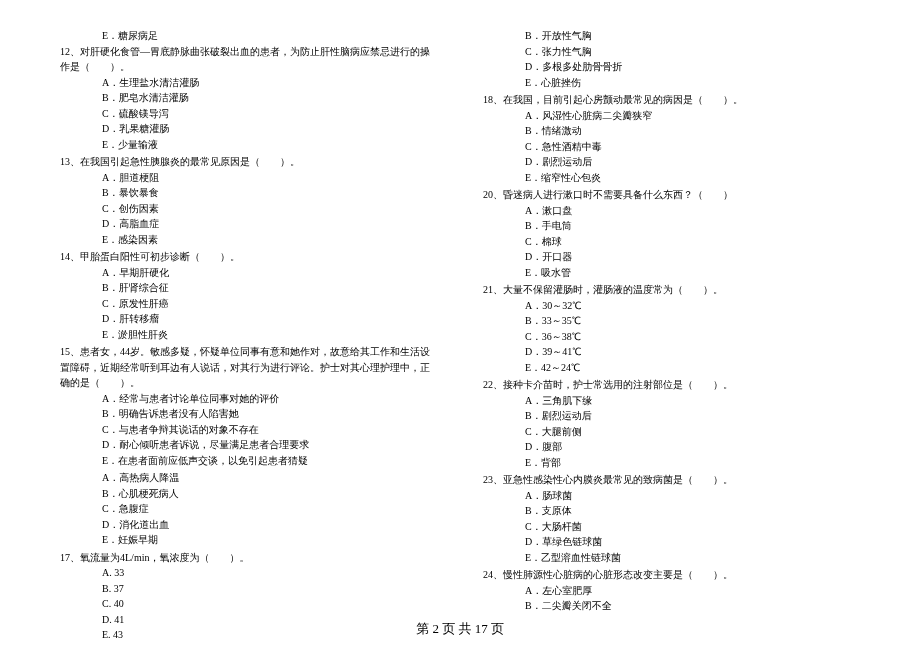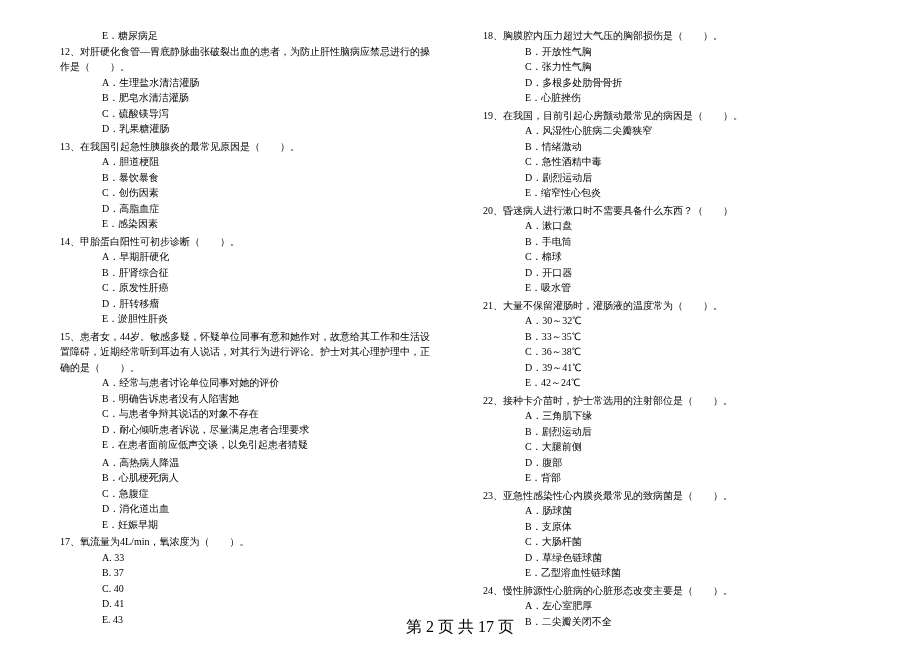--- a/index.html
+++ b/index.html
@@ -36,37 +36,38 @@
     .option {
       padding-left: 42px;
       display: block;
     }
     .footer {
       position: absolute;
       bottom: 12px;
       left: 0;
       width: 100%;
       text-align: center;
-      font-size: 16px;
+      font-size: 13px;
     }
   </style>
 </head>
 <body>
 
 <div class="page-container">
   <div class="column">
 
     <div class="option">E．糖尿病足</div>
 
     <div class="question">
       <span class="q-stem">12、对肝硬化食管—胃底静脉曲张破裂出血的患者，为防止肝性脑病应禁忌进行的操作是（　　）。</span>
       <span class="option">A．生理盐水清洁灌肠</span>
       <span class="option">B．肥皂水清洁灌肠</span>
       <span class="option">C．硫酸镁导泻</span>
       <span class="option">D．乳果糖灌肠</span>
+      <span class="option">E．少量输液</span>
     </div>
 
     <div class="question">
       <span class="q-stem">13、在我国引起急性胰腺炎的最常见原因是（　　）。</span>
       <span class="option">A．胆道梗阻</span>
       <span class="option">B．暴饮暴食</span>
       <span class="option">C．创伤因素</span>
       <span class="option">D．高脂血症</span>
       <span class="option">E．感染因素</span>
     </div>
@@ -103,29 +104,28 @@
       <span class="option">B. 37</span>
       <span class="option">C. 40</span>
       <span class="option">D. 41</span>
       <span class="option">E. 43</span>
     </div>
   </div>
 
   <div class="column">
 
     <div class="question">
-      <span class="q-stem">18、胸膜腔内压力超过大气压的胸部损伤是（　　）。</span>
       <span class="option">B．开放性气胸</span>
       <span class="option">C．张力性气胸</span>
       <span class="option">D．多根多处肋骨骨折</span>
       <span class="option">E．心脏挫伤</span>
     </div>
 
     <div class="question">
-      <span class="q-stem">19、在我国，目前引起心房颤动最常见的病因是（　　）。</span>
+      <span class="q-stem">18、在我国，目前引起心房颤动最常见的病因是（　　）。</span>
       <span class="option">A．风湿性心脏病二尖瓣狭窄</span>
       <span class="option">B．情绪激动</span>
       <span class="option">C．急性酒精中毒</span>
       <span class="option">D．剧烈运动后</span>
       <span class="option">E．缩窄性心包炎</span>
     </div>
 
     <div class="question">
       <span class="q-stem">20、昏迷病人进行漱口时不需要具备什么东西？（　　）</span>
       <span class="option">A．漱口盘</span>

